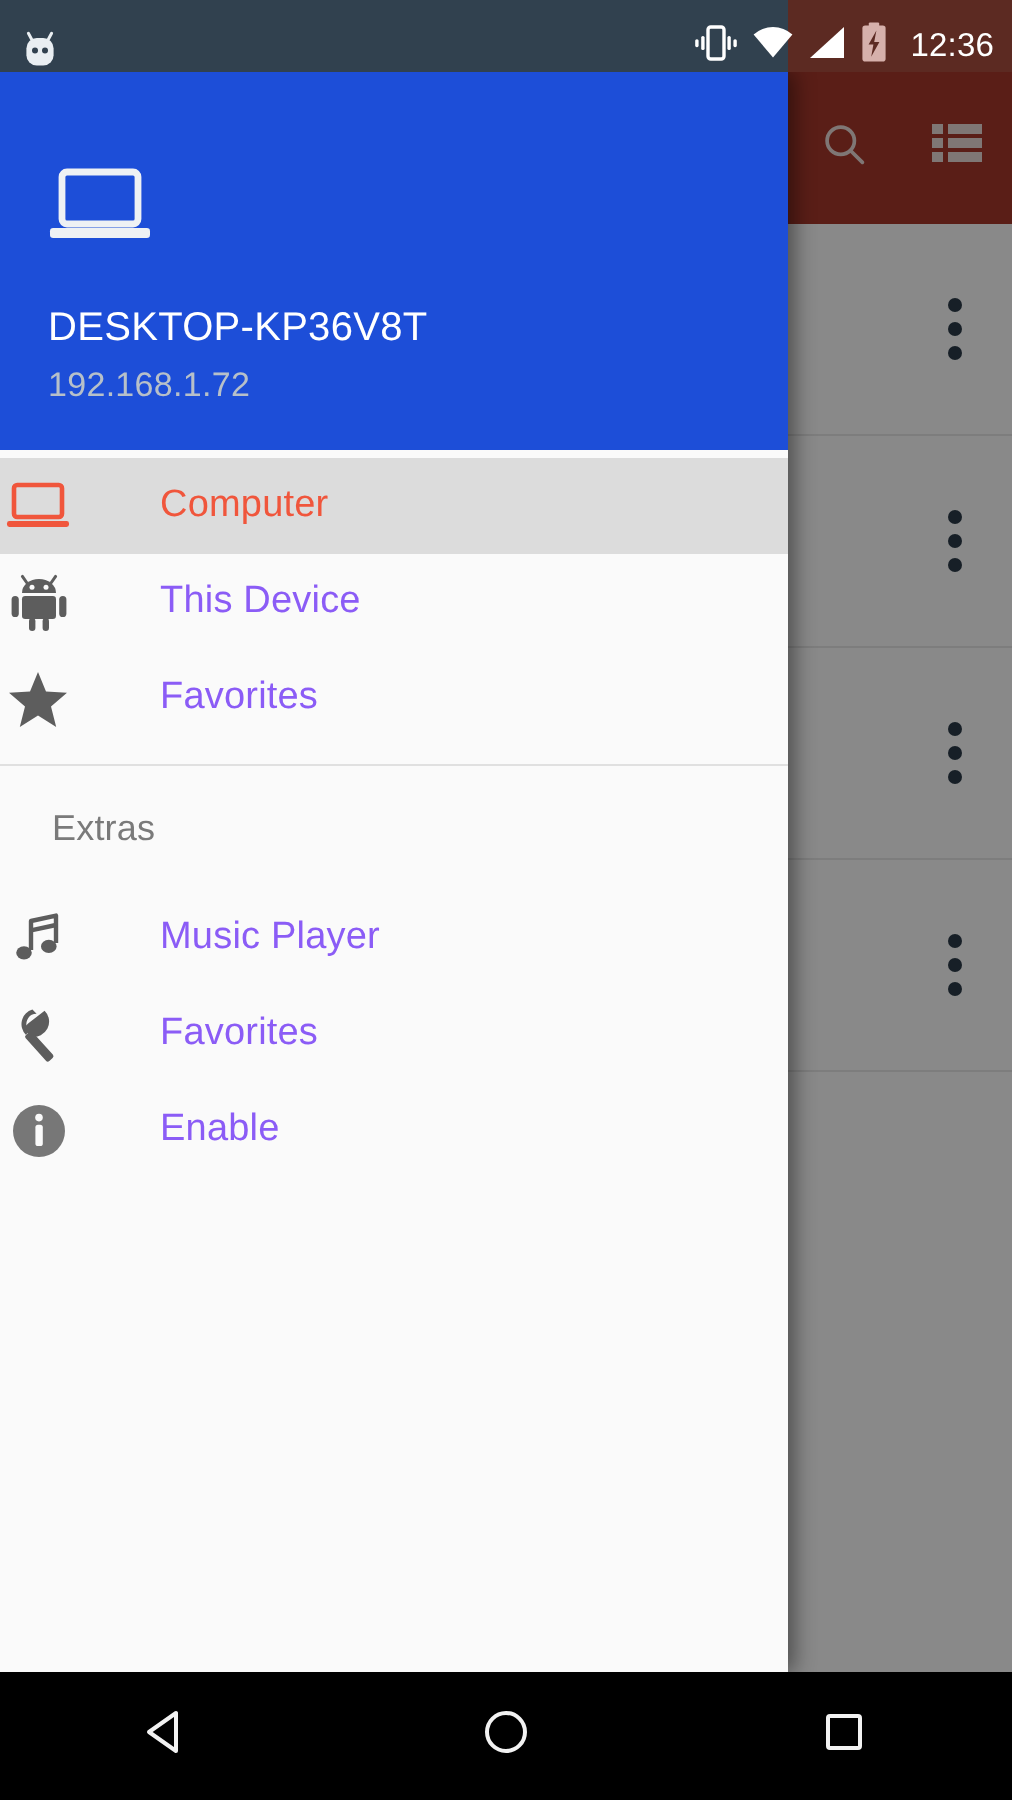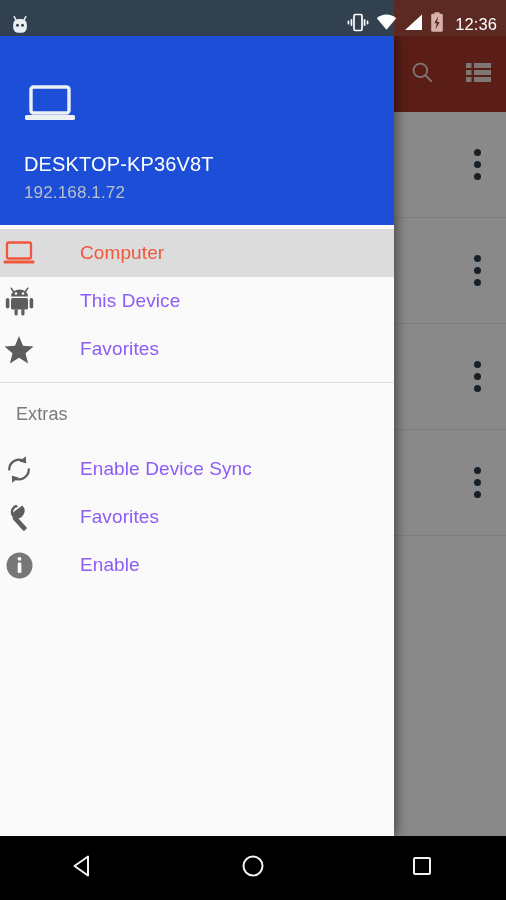--- a/index.html
+++ b/index.html
@@ -200,21 +200,21 @@
   }
   .divider {
     height: 1px;
     background: #e0e0e0;
     margin-top: 9px;
   }
   .section-header {
     height: 62px;
     display: flex;
     align-items: center;
-    padding-left: 16px;
+    padding-left: 26px;
     font-size: 18px;
     color: #7a7a7a;
     letter-spacing: .1px;
   }
 
   
   .navbar {
     position: absolute;
     left: 0; bottom: 0;
     width: 506px; height: 64px;
@@ -341,32 +341,32 @@
             <polygon points="15,1 19,10.8 29.5,11.4 21.5,18.3 24.1,28.5 15,22.8 5.9,28.5 8.5,18.3 0.5,11.4 11,10.8" fill="#5d5d5d"></polygon>
           </svg>
         </span>
         <span class="nav-label">Favorites</span>
       </div>
 
       <div class="divider"></div>
 
       <div class="section-header">Extras</div>
 
-
       <div class="nav-item">
         <span class="nav-icon">
-          <svg width="28" height="29" viewBox="0 0 28 29">
-            <path d="M4.2 14.5 a10 10 0 0 1 15.5 -8.2" fill="none" stroke="#5d5d5d" stroke-width="2.3" stroke-linecap="round"></path>
-            <polygon points="20.8,1.2 21.2,8.2 14.3,6.4" fill="#5d5d5d"></polygon>
-            <path d="M23.8 14.5 a10 10 0 0 1 -15.5 8.2" fill="none" stroke="#5d5d5d" stroke-width="2.3" stroke-linecap="round"></path>
-            <polygon points="7.2,27.8 6.8,20.8 13.7,22.6" fill="#5d5d5d"></polygon>
-          </svg>
-        </span>
-        <span class="nav-label">Enable Device Sync</span>
-      </div>
+          <svg width="26" height="27" viewBox="0 0 26 27">
+            <path d="M9.5 19 L9.5 4.5 L22 1.8 L22 15.5" fill="none" stroke="#5d5d5d" stroke-width="2.2" stroke-linejoin="round"></path>
+            <path d="M9.5 9.2 L22 6.5" fill="none" stroke="#5d5d5d" stroke-width="2.2"></path>
+            <ellipse cx="6" cy="20.4" rx="3.9" ry="3.3" fill="#5d5d5d"></ellipse>
+            <ellipse cx="18.4" cy="17.2" rx="3.9" ry="3.3" fill="#5d5d5d"></ellipse>
+          </svg>
+        </span>
+        <span class="nav-label">Music Player</span>
+      </div>
+
 
       <div class="nav-item">
         <span class="nav-icon">
           <svg width="29" height="29" viewBox="0 0 29 29">
             <path d="M11.2 1.8 a7.6 7.6 0 0 0 -3.3 12.6 l1.8 -1.8 a5.1 5.1 0 0 1 3.6 -8.7 z" fill="#5d5d5d"></path>
             <path d="M17.3 2.4 a7.6 7.6 0 0 1 -6.6 12.9 L6.6 11.2 l2.6 -2.6 z" fill="#5d5d5d"></path>
             <rect x="12.3" y="11.5" width="4.6" height="17.5" rx="1.2" fill="#5d5d5d" transform="rotate(-42 14.6 20.2)"></rect>
           </svg>
         </span>
         <span class="nav-label">Favorites</span>

